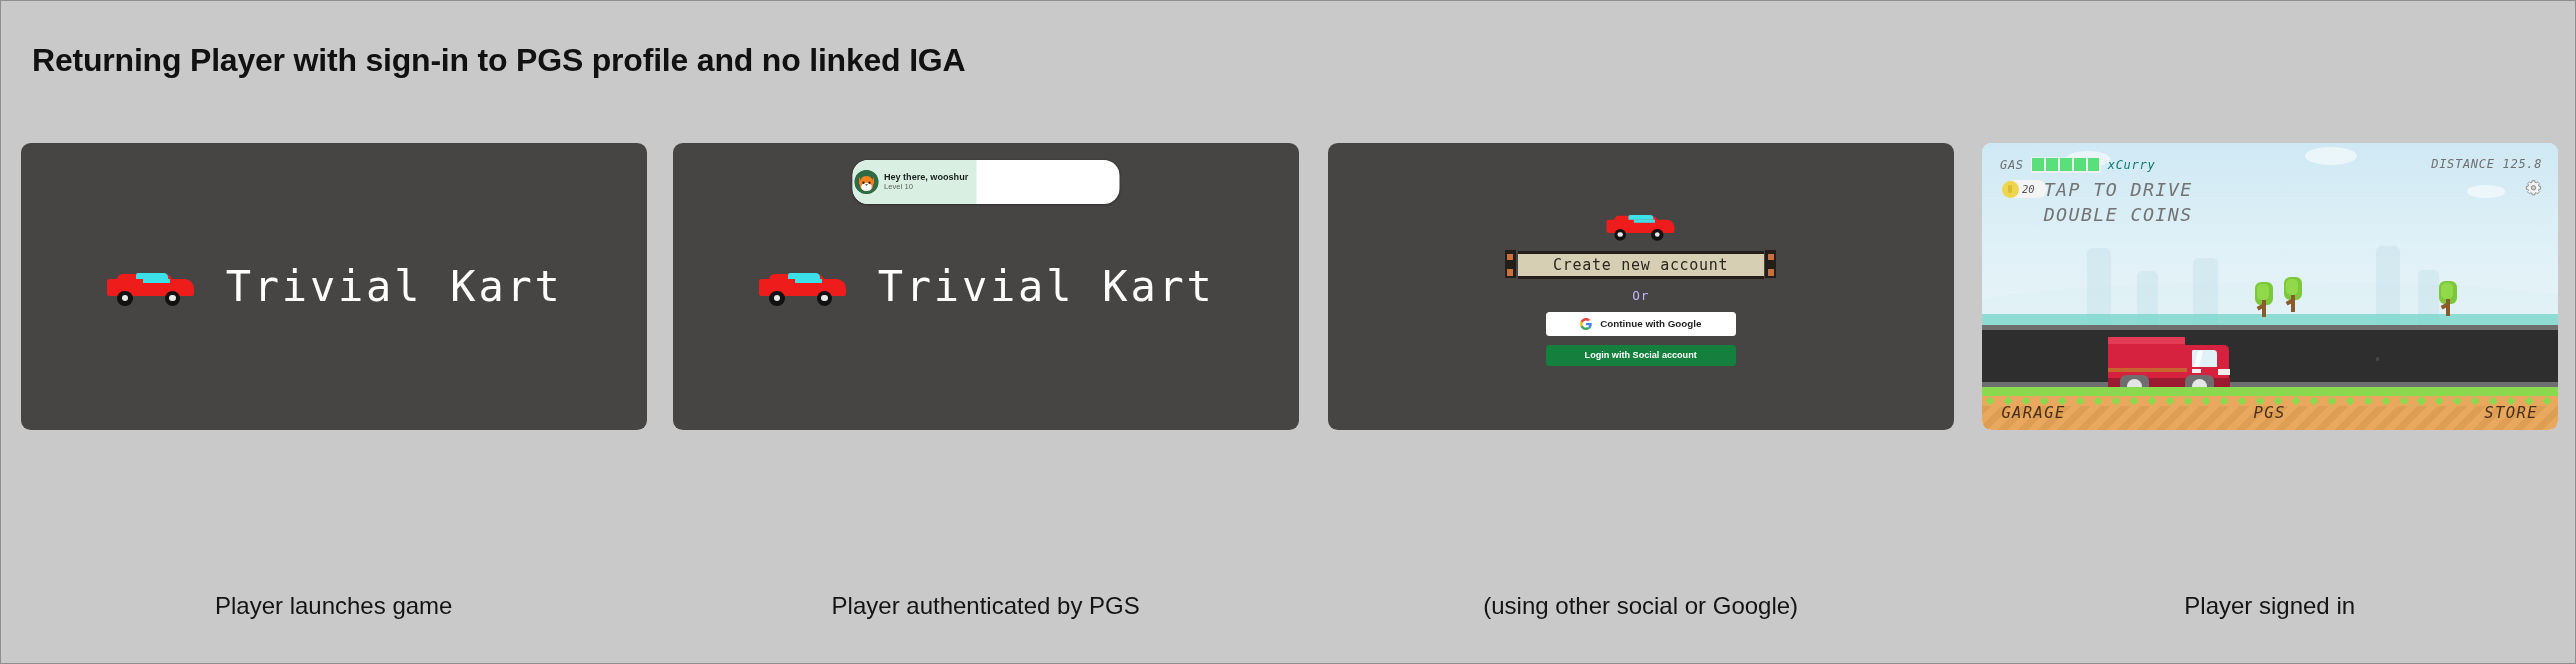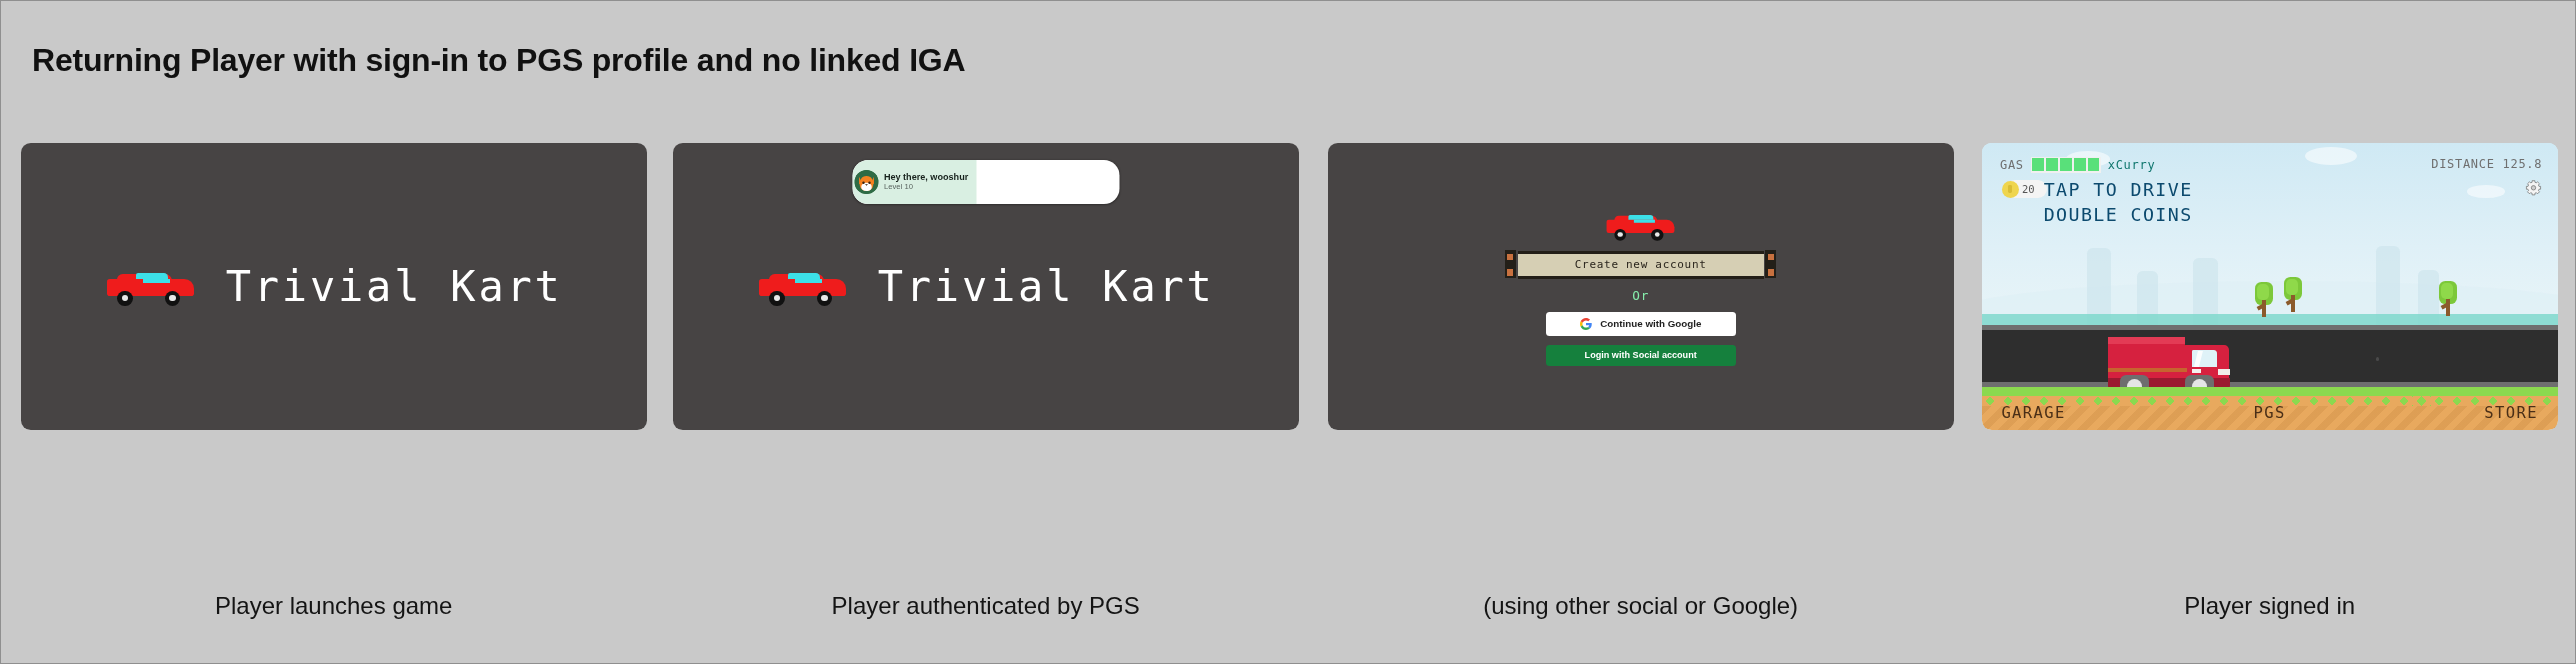--- a/index.html
+++ b/index.html
@@ -35,21 +35,21 @@
     position:absolute;
     top:0;
     height:287px;
     border-radius:9.8px;
     overflow:hidden;
     background:#474444;
   }
   .p1 { left:0px;    width:626px; }
   .p2 { left:652px;  width:626px; }
   .p3 { left:1307px; width:626px; }
-  .p4 { left:1961px; width:576px; background:#cfeaf2; }
+  .p4 { left:1961px; width:576px; background:#cfeaf2;font-style:italic; }
 
   
   .splash {
     position:absolute; inset:0;
     display:flex; flex-direction:row;
     align-items:center; justify-content:center;
     gap:28px;
   }
   .kart-logo {
     font-family:"DejaVu Sans Mono", monospace;
@@ -129,38 +129,38 @@
   .iga-wrap .pixcar { transform:scale(0.78); margin-bottom:-2.8px; }
 
   .pixel-btn {
     position:relative;
     width:246px; height:28px;
     background:#d6cfb4;
     border-top:3.5px solid #231f18;
     border-bottom:3.5px solid #231f18;
     display:flex; align-items:center; justify-content:center;
     font-family:"DejaVu Sans Mono", monospace;
-    font-size:11px; color:#2a251d;
+    font-size:15px; color:#2a251d;
     letter-spacing:0.7px;
   }
   .pixel-btn::before, .pixel-btn::after{
     content:""; position:absolute; top:-3.5px; width:11.2px; height:28px;
     background:#231f18;
   }
   .pixel-btn::before { left:-12.7px; }
   .pixel-btn::after  { right:-12.7px; }
   .pb-stud { position:absolute; width:6.3px; height:6.3px; background:#c8713f; z-index:3; }
   .pb-s1 { left:-10.5px; top:0px; }
   .pb-s2 { left:-10.5px; bottom:0px; }
   .pb-s3 { right:-10.5px; top:0px; }
   .pb-s4 { right:-10.5px; bottom:0px; }
 
   .or-text {
     font-family:"DejaVu Sans Mono", monospace;
-    font-size:12.7px; color:#86efac; letter-spacing:0.7px;
+    font-size:12.7px; color:#c4b5fd; letter-spacing:0.7px;
   }
   .google-btn {
     width:190px; height:24px;
     background:#ffffff; border-radius:3.5px;
     display:flex; align-items:center; justify-content:center; gap:8.4px;
     font-size:9.8px; font-weight:bold; color:#1f1f1f;
   }
   .g-glyph {
     width:12px; height:12px; display:block;
   }
@@ -279,21 +279,21 @@
     display:flex; align-items:center; justify-content:center;
   }
   .coin::after { content:""; width:3.5px; height:8.4px; background:#d9bd35; border-radius:1.4px; }
   .coin-count {
     font-family:"DejaVu Sans Mono", monospace;
     font-size:10.5px; color:#555; margin-left:3.5px; margin-right:7px;
   }
   .tap-text {
     position:absolute; left:62px; top:34px;
     font-family:"DejaVu Sans Mono", monospace;
-    font-size:18.3px; color:#0c4a6e; letter-spacing:1.4px; line-height:1.38;
+    font-size:18.3px; color:#737373; letter-spacing:1.4px; line-height:1.38;
   }
   .gear-icon {
     position:absolute; right:15.5px; top:37px;
     width:17px; height:17px; color:#f2f2f2;
   }
 
   
   .game-nav {
     position:absolute; left:0; right:0; bottom:0; height:34px;
     display:flex; align-items:center;

